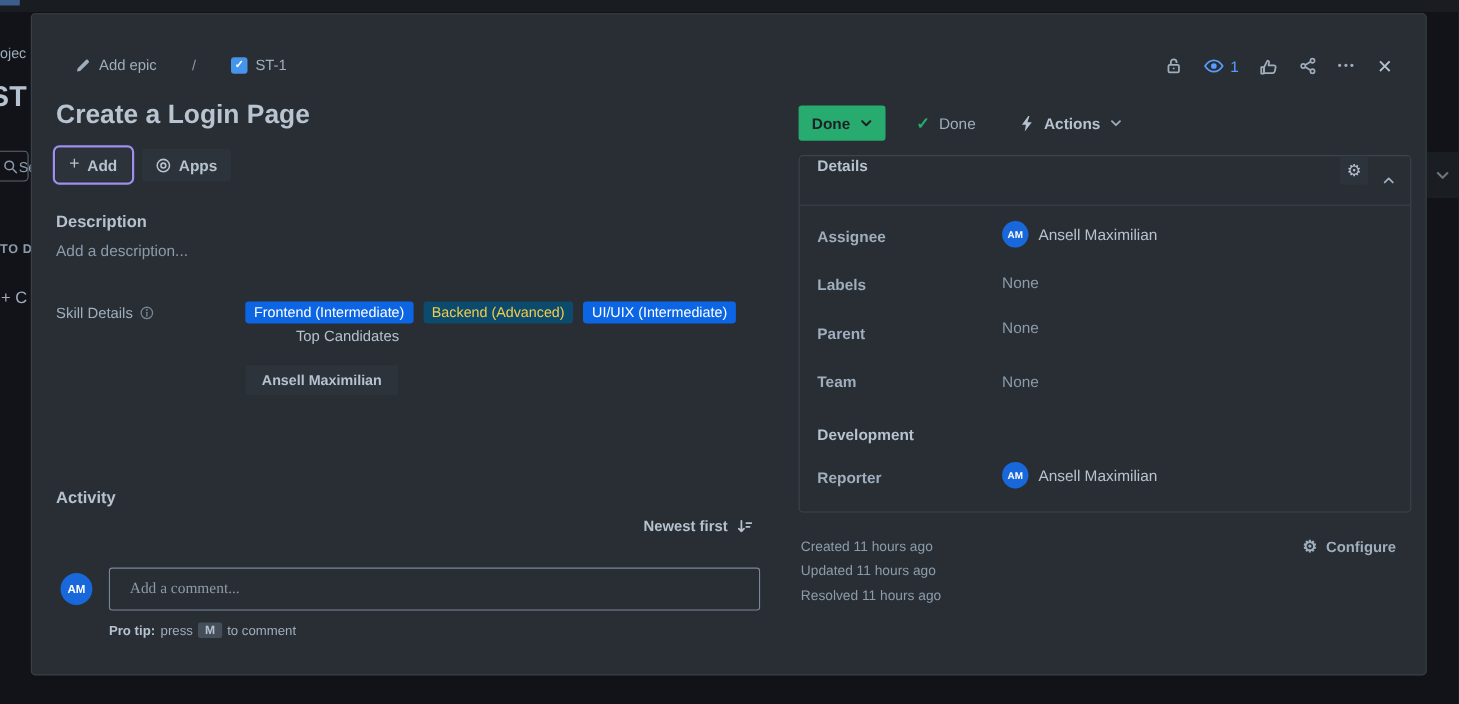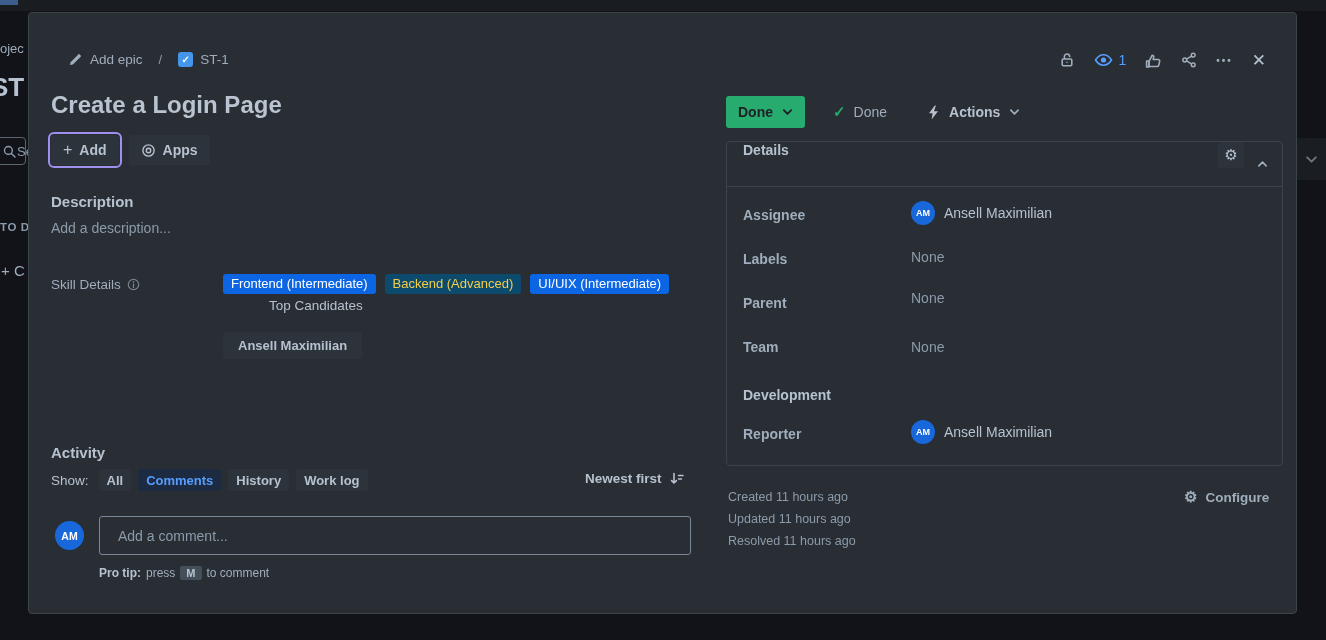--- a/index.html
+++ b/index.html
@@ -13,21 +13,21 @@
   .bg-blue-indicator { left:0; top:0; width:18px; height:5px; background:#3D5E8C; }
   .bg-text { color:#9FADBC; white-space:nowrap; }
   .bg-board-title { font-size:26px; font-weight:700; color:#B6C2CF; white-space:nowrap; }
   .bg-search-box { border:1px solid #5c6670; border-radius:4px; background:transparent; }
   .bg-col-header { font-size:11.5px; font-weight:700; letter-spacing:.6px; color:#8C9BAB; white-space:nowrap; }
   .bg-chev-band { background:#1A1D21; }
 
   
   .modal { left:28px; top:12px; width:1269px; height:602px; background:#282E33; border:1px solid #3B434B; border-radius:4px; z-index:10; }
 
-  .crumb-row { left:40px; top:36px; display:flex; align-items:center; gap:8px; height:20px; }
+  .crumb-row { left:40px; top:36px; display:flex; align-items:center; gap:24px; height:20px; }
   .crumb-btn { display:flex; align-items:center; gap:7px; color:#9FADBC; font-size:13.5px; cursor:pointer; }
   .crumb-sep { color:#8C9BAB; font-size:13px; padding:0 8px; }
   .issue-type-box { width:15px; height:15px; border-radius:3px; background:#4595EB; color:#fff; font-size:10px; font-weight:700; display:flex; align-items:center; justify-content:center; }
 
   .hdr-icons { top:36px; right:30px; display:flex; align-items:center; gap:19px; height:22px; }
   .hicon { display:flex; align-items:center; cursor:pointer; color:#9FADBC; }
   .watch-count { color:#579DFF; font-size:14px; margin-left:5px; }
   .dots { font-size:10px; font-weight:700; letter-spacing:2px; color:#9FADBC; }
   .close-x { font-size:17px; color:#B6C2CF; }
 
@@ -50,21 +50,21 @@
   .activity-h { left:22px; top:431px; }
   .show-row { left:22px; top:456px; display:flex; align-items:center; gap:7px; }
   .show-label { font-size:13.5px; color:#B6C2CF; margin-right:3px; }
   .pill { background:#2C333A; color:#B6C2CF; border:none; border-radius:3px; font-size:13px; font-weight:600; font-family:inherit; height:22px; padding:0 8px; cursor:pointer; }
   .pill.active { background:#1C2B41; color:#579DFF; }
   .sort-group { left:556px; top:458px; display:flex; align-items:center; gap:7px; cursor:pointer; }
   .sort-label { font-size:13.5px; font-weight:700; color:#B6C2CF; }
 
   .avatar { border-radius:50%; background:#1868DB; color:#fff; font-weight:700; display:flex; align-items:center; justify-content:center; }
   .comment-avatar { left:26px; top:508px; width:29px; height:29px; font-size:10.5px; }
-  .comment-input { left:70px; top:503px; width:592px; height:39px; background:transparent; border:1px solid #7A8699; border-radius:3px; color:#B6C2CF; font-size:14px; font-family:Liberation Sans, sans-serif; padding:0 18px; }
+  .comment-input { left:70px; top:503px; width:592px; height:39px; background:transparent; border:1px solid #7A8699; border-radius:3px; color:#B6C2CF; font-size:14px; font-family:Liberation Serif, serif; padding:0 18px; }
   .comment-input::placeholder { color:#8C9BAB; }
   .pro-tip { left:70px; top:553px; font-size:12px; color:#9FADBC; display:flex; align-items:center; gap:5px; }
   .pro-tip b { color:#B6C2CF; }
   .key-badge { background:#454F59; color:#B6C2CF; font-size:11px; font-weight:700; border-radius:2px; padding:1px 6px; }
 
   
   .status-row { left:697px; top:83px; display:flex; align-items:center; height:32px; }
   .done-btn { background:#27AB6E; color:#1D2125; border:none; border-radius:3px; height:32px; padding:0 12px; font-size:14px; font-weight:700; font-family:inherit; display:flex; align-items:center; gap:9px; cursor:pointer; }
   .resolution { display:flex; align-items:center; gap:8px; margin-left:28px; }
   .res-check { color:#27AB6E; font-size:15px; font-weight:700; }
@@ -201,27 +201,20 @@
   </div>
   <div class="abs tags-row">
     <span class="tag" style="background: rgb(12, 102, 228); color: rgb(255, 255, 255);">Frontend (Intermediate)</span>
     <span class="tag" style="background: #0c4a6e; color: rgb(245, 205, 71);">Backend (Advanced)</span>
     <span class="tag" style="background: rgb(12, 102, 228); color: rgb(255, 255, 255);">UI/UIX (Intermediate)</span>
   </div>
   <div class="abs topcand-label">Top Candidates</div>
   <button class="abs btn cand-btn">Ansell Maximilian</button>
 
   <div class="abs section-h activity-h">Activity</div>
-  <div class="abs show-row">
-    <span class="show-label">Show:</span>
-    <button class="pill">All</button>
-    <button class="pill active">Comments</button>
-    <button class="pill">History</button>
-    <button class="pill">Work log</button>
-  </div>
   <div class="abs sort-group">
     <span class="sort-label">Newest first</span>
     <span>
       <svg width="16" height="15" viewBox="0 0 16 15" fill="none" stroke="#B6C2CF" stroke-width="1.6" stroke-linecap="round">
           <path d="M5 2.5 V12 M5 12 L2.6 9.6 M5 12 L7.4 9.6 M9.5 4.5 H14 M9.5 8 H12.4"></path>
         </svg>
     </span>
   </div>
 
   <div class="abs avatar comment-avatar">AM</div>

